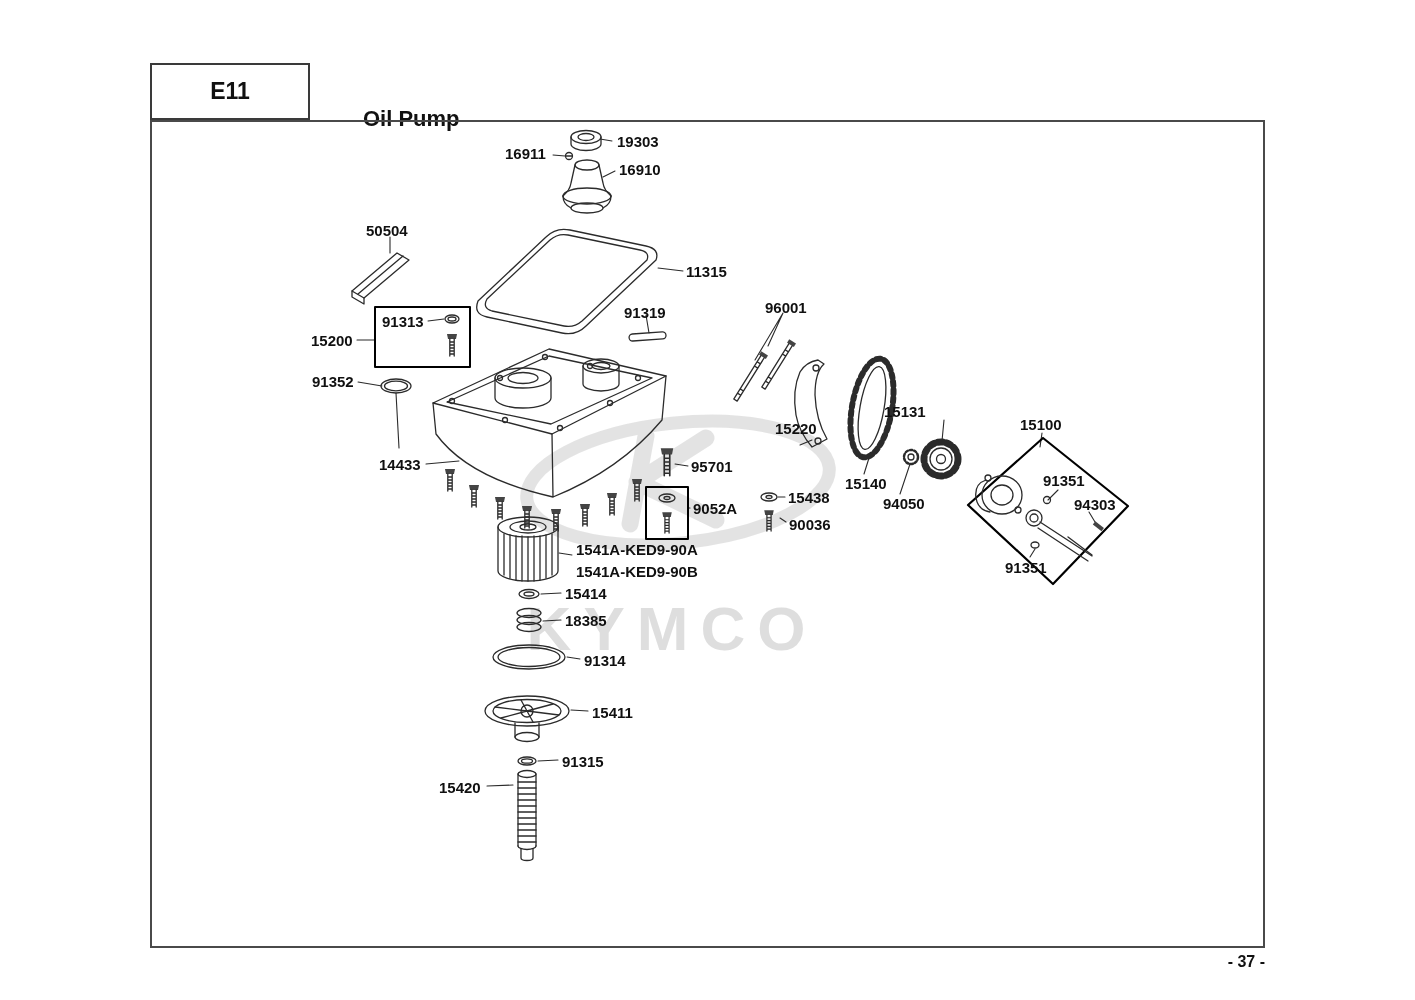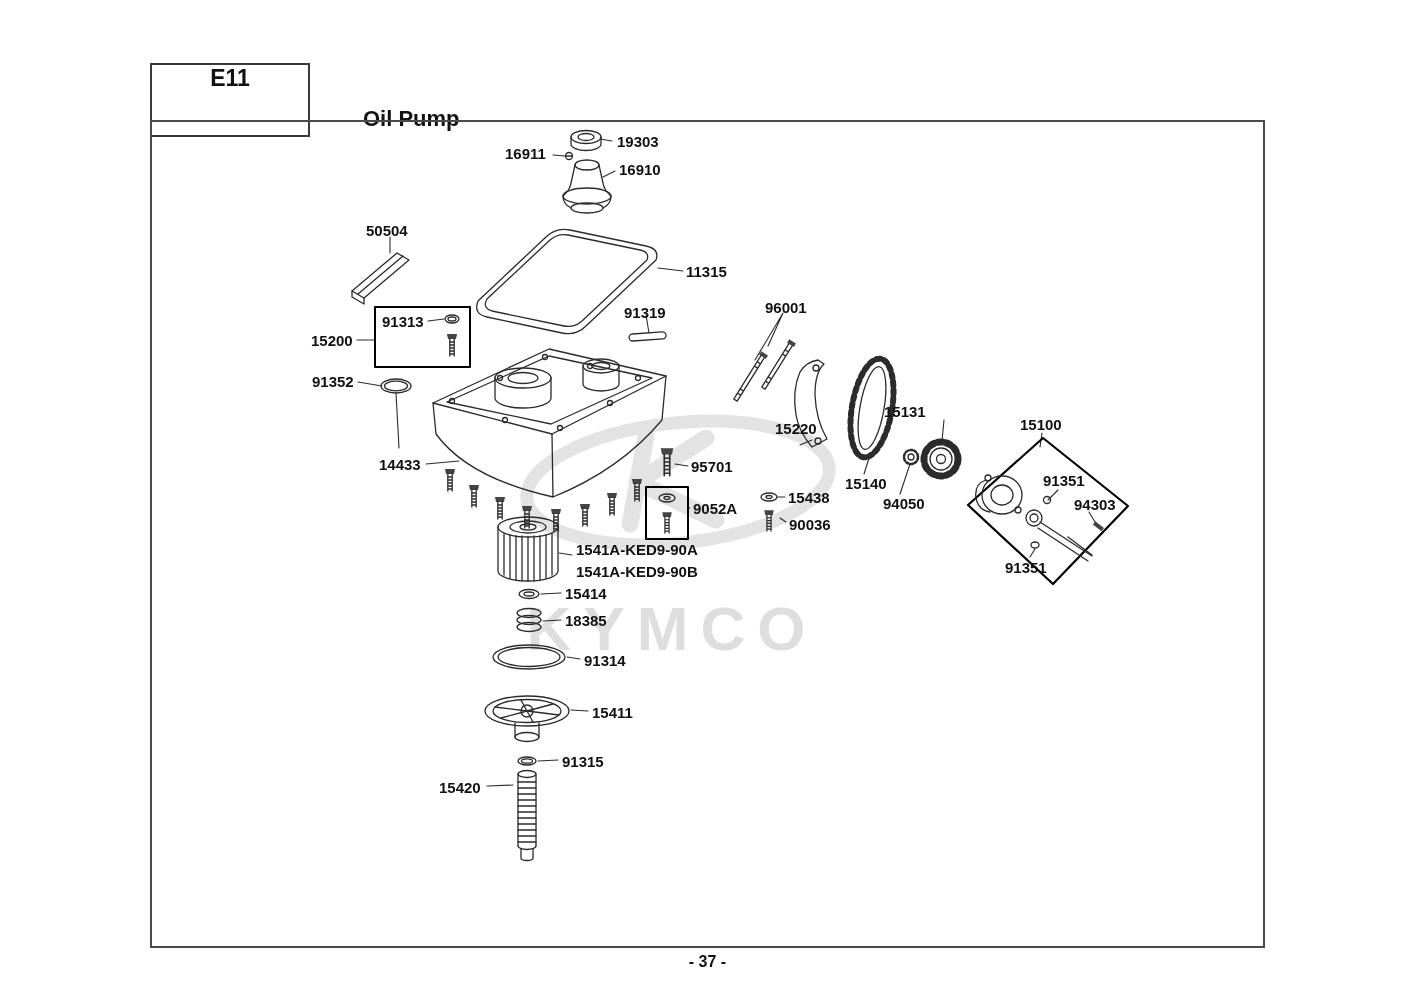--- a/index.html
+++ b/index.html
@@ -1,27 +1,27 @@
 <!DOCTYPE html>
 <html><head>
 <meta charset="utf-8">
 <style>
   * { margin:0; padding:0; box-sizing:border-box; }
   html,body { width:1415px; height:1000px; background:#ffffff; overflow:hidden;
               font-family:"Liberation Sans", sans-serif; color:#111; }
   .page { position:absolute; inset:0; }
-  .code-box { position:absolute; left:150px; top:63px; width:160px; height:74px;
-              border:2px solid #3a3a3a; display:flex; justify-content:center;
+  .code-box { position:absolute; left:150px; top:63px; width:160px; height:57px;
+              border:2px solid #3a3a3a; display:flex; align-items:center; justify-content:center;
               font-size:23px; font-weight:bold; }
   .page-title { position:absolute; left:363px; top:78px; font-size:22px; font-weight:bold;margin-top:28px; }
   .frame { position:absolute; left:150px; top:120px; width:1115px; height:828px;
            border:2px solid #4a4a4a; }
   .diagram-svg { position:absolute; left:0; top:0; width:1415px; height:1000px; }
   .lbl { position:absolute; font-size:15px; font-weight:bold; white-space:nowrap; color:#101010; }
-  .footer { position:absolute; left:150px; top:953px; width:1115px; text-align:center;
+  .footer { position:absolute; left:150px; top:953px; width:1115px; text-align:right;
             font-size:16px; font-weight:bold; }
 </style>
 </head>
 <body>
 
 <div class="page">
 
   <div class="code-box">
     <span>E11</span>
   </div>

